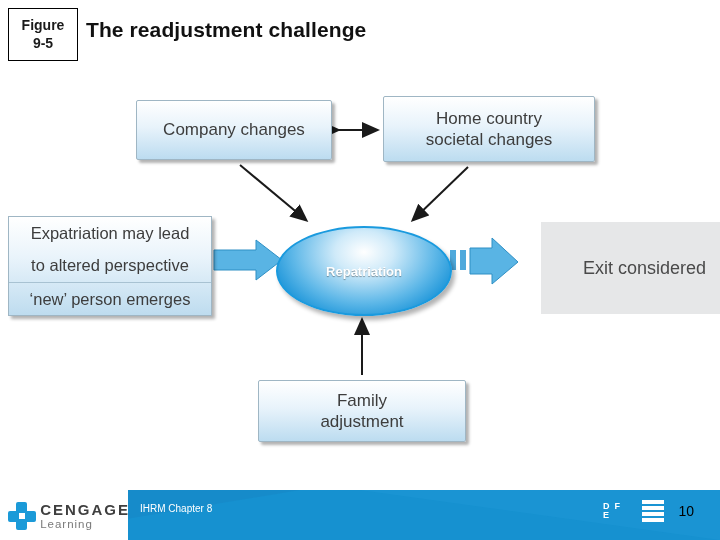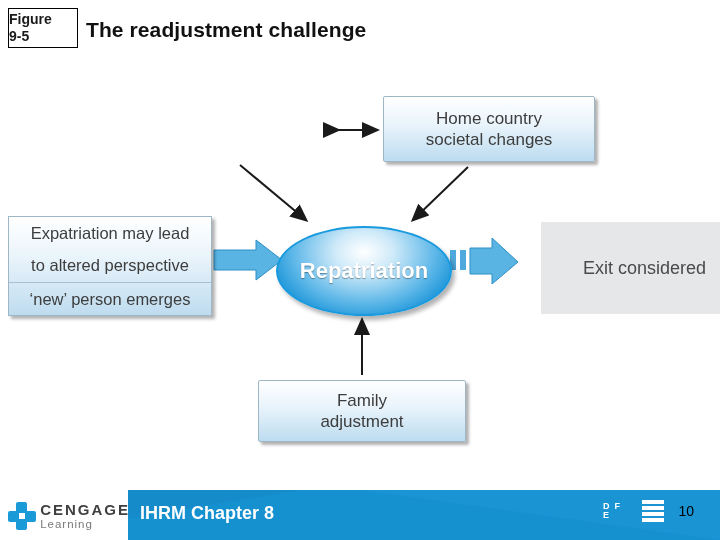--- a/index.html
+++ b/index.html
@@ -5,23 +5,23 @@
   html,body{margin:0;padding:0;}
   body{
     width:720px;height:540px;
     background:#ffffff;
     font-family:"Liberation Sans", sans-serif;
     overflow:hidden;
     position:relative;
   }
   
   .fig-badge{
-    position:absolute;left:8px;top:8px;width:70px;height:40px;
+    position:absolute;left:8px;top:8px;width:70px;height:53px;
     border:1px solid #000;box-sizing:border-box;
-    display:flex;flex-direction:column;justify-content:center;
+    display:flex;flex-direction:column;align-items:center;justify-content:center;
     line-height:1.25;
   }
   .fig-badge .l1,.fig-badge .l2{
     font-size:14px;font-weight:bold;color:#1a1a1a;
   }
   .title{
     position:absolute;left:86px;top:18px;
     font-size:21px;font-weight:bold;color:#111111;
     letter-spacing:0.1px;
   }
@@ -73,21 +73,21 @@
   }
 
   
   #ellipse-repat{
     position:absolute;left:276px;top:156px;width:172px;height:86px;
     border-radius:50%;
     background:radial-gradient(ellipse at 50% 28%,#ffffff 0%,#cfeaf9 24%,#5fb8e8 58%,#0f8ed6 84%,#0a7ec2 100%);
     border:2px solid #1a9ade;
     box-shadow:3px 4px 4px rgba(0,0,0,0.30);
     display:flex;align-items:center;justify-content:center;
-    color:#ffffff;font-weight:bold;font-size:22px;
+    color:#ffffff;font-weight:bold;font-size:13px;
     text-shadow:0 1px 1px rgba(0,0,0,0.35);
   }
 
   
   .footer{
     position:absolute;left:0;top:490px;width:720px;height:50px;
     background:#1691d0;
     overflow:hidden;
   }
   .footer .wedge1{
@@ -98,21 +98,21 @@
   .footer .wedge2{
     position:absolute;left:360px;top:0;width:0;height:0;
     border-right:360px solid #1f9ad8;border-bottom:50px solid transparent;
     opacity:.45;
   }
   .footer-left-white{
     position:absolute;left:0;top:0;width:128px;height:50px;background:#ffffff;
   }
   .footer-text{
     position:absolute;left:140px;top:13px;
-    color:#ffffff;font-size:18px;font-weight:bold;
+    color:#ffffff;font-size:10px;font-weight:normal;
   }
   .page-num{
     position:absolute;right:26px;top:13px;color:#000000;font-size:14px;
   }
   .cengage{
     position:absolute;left:8px;top:496px;width:122px;height:40px;
     display:flex;align-items:center;gap:6px;
   }
   .cengage .mark{width:28px;height:28px;position:relative;}
   .cengage .mark span{
@@ -167,20 +167,23 @@
 
   <svg class="overlay" viewBox="0 0 720 400">
 
     <path d="M214,180 L256,180 L256,170 L282,190 L256,210 L256,200 L214,200 Z" fill="#59b4e4" stroke="#2f8fc4" stroke-width="1"></path>
 
     <path d="M450,180 L456,180 L456,200 L450,200 Z" fill="#4fa9dc"></path>
     <path d="M460,180 L466,180 L466,200 L460,200 Z" fill="#4fa9dc"></path>
     <path d="M470,178 L492,178 L492,168 L518,192 L492,214 L492,204 L470,204 Z" fill="#59b4e4" stroke="#2f8fc4" stroke-width="1"></path>
   </svg>
 
+  <div class="box" id="box-company">
+    <span>Company changes</span>
+  </div>
 
   <div class="box" id="box-home">
     <span>
       <span>Home country</span><br>
       <span>societal changes</span>
     </span>
   </div>
 
   <div id="box-expat-outer">
     <div class="ln">

